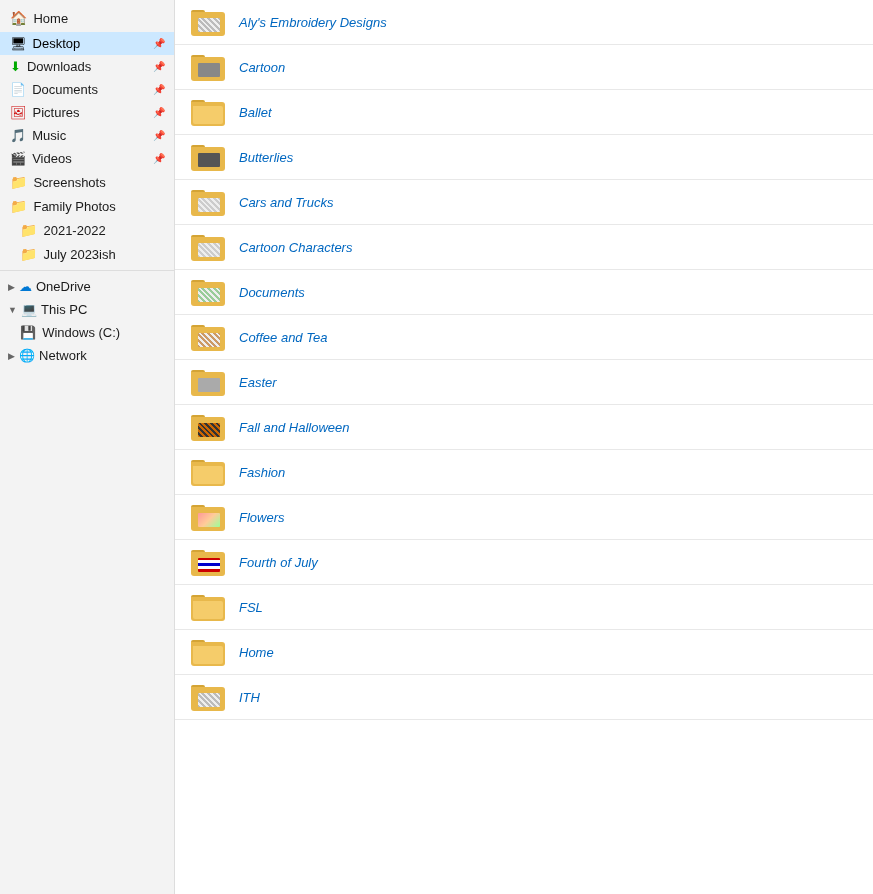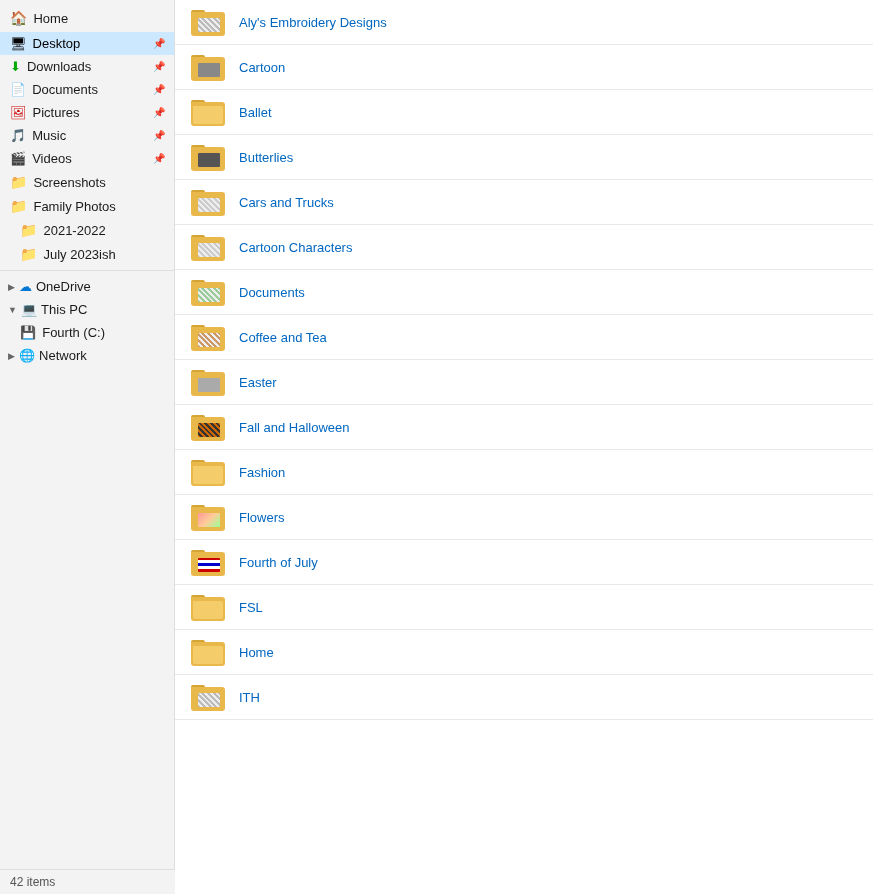--- a/index.html
+++ b/index.html
@@ -168,20 +168,21 @@
         #ccc,
         #ccc 2px,
         #eee 2px,
         #eee 4px
       );
     }
 
     .folder-name {
       color: #0067c0;
       font-size: 13px;
+      font-style: italic;
     }
 
     .chevron { font-size: 9px; color: #666; }
   </style>
 </head>
 <body>
 
 <div class="sidebar">
 
   <div class="sidebar-home">
@@ -254,33 +255,30 @@
   </div>
 
   <div class="sidebar-group">
     <span class="chevron">▼</span>
     <span style="color:#0078d4;font-size:13px;">💻</span>
     <span>This PC</span>
   </div>
 
   <div class="sidebar-item sidebar-indent">
     <span style="color:#555;font-size:13px;">💾</span>
-    <span>Fourth (C:)</span>
+    <span>Windows (C:)</span>
   </div>
 
   <div class="sidebar-group">
     <span class="chevron">▶</span>
     <span style="color:#0078d4;font-size:13px;">🌐</span>
     <span>Network</span>
   </div>
 
   <div style="flex:1;"></div>
-  <div class="status-bar">
-    <span>42 items</span>
-  </div>
 </div>
 
 <div class="main">
   <div class="folder-list">
 
     <div class="folder-row">
       <div class="folder-icon-wrap">
         <div class="folder-thumb">
           <div class="folder-tab" style="background:#d4a435;"></div>
           <div class="folder-base" style="background:#e8b84b;"></div>

